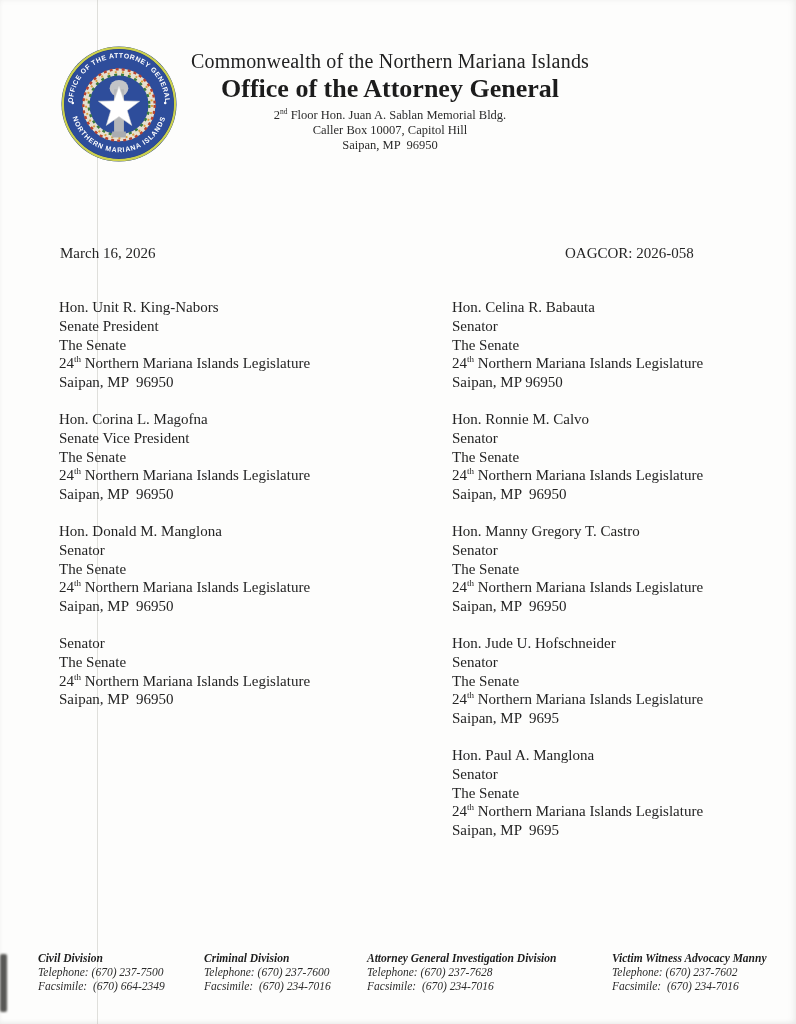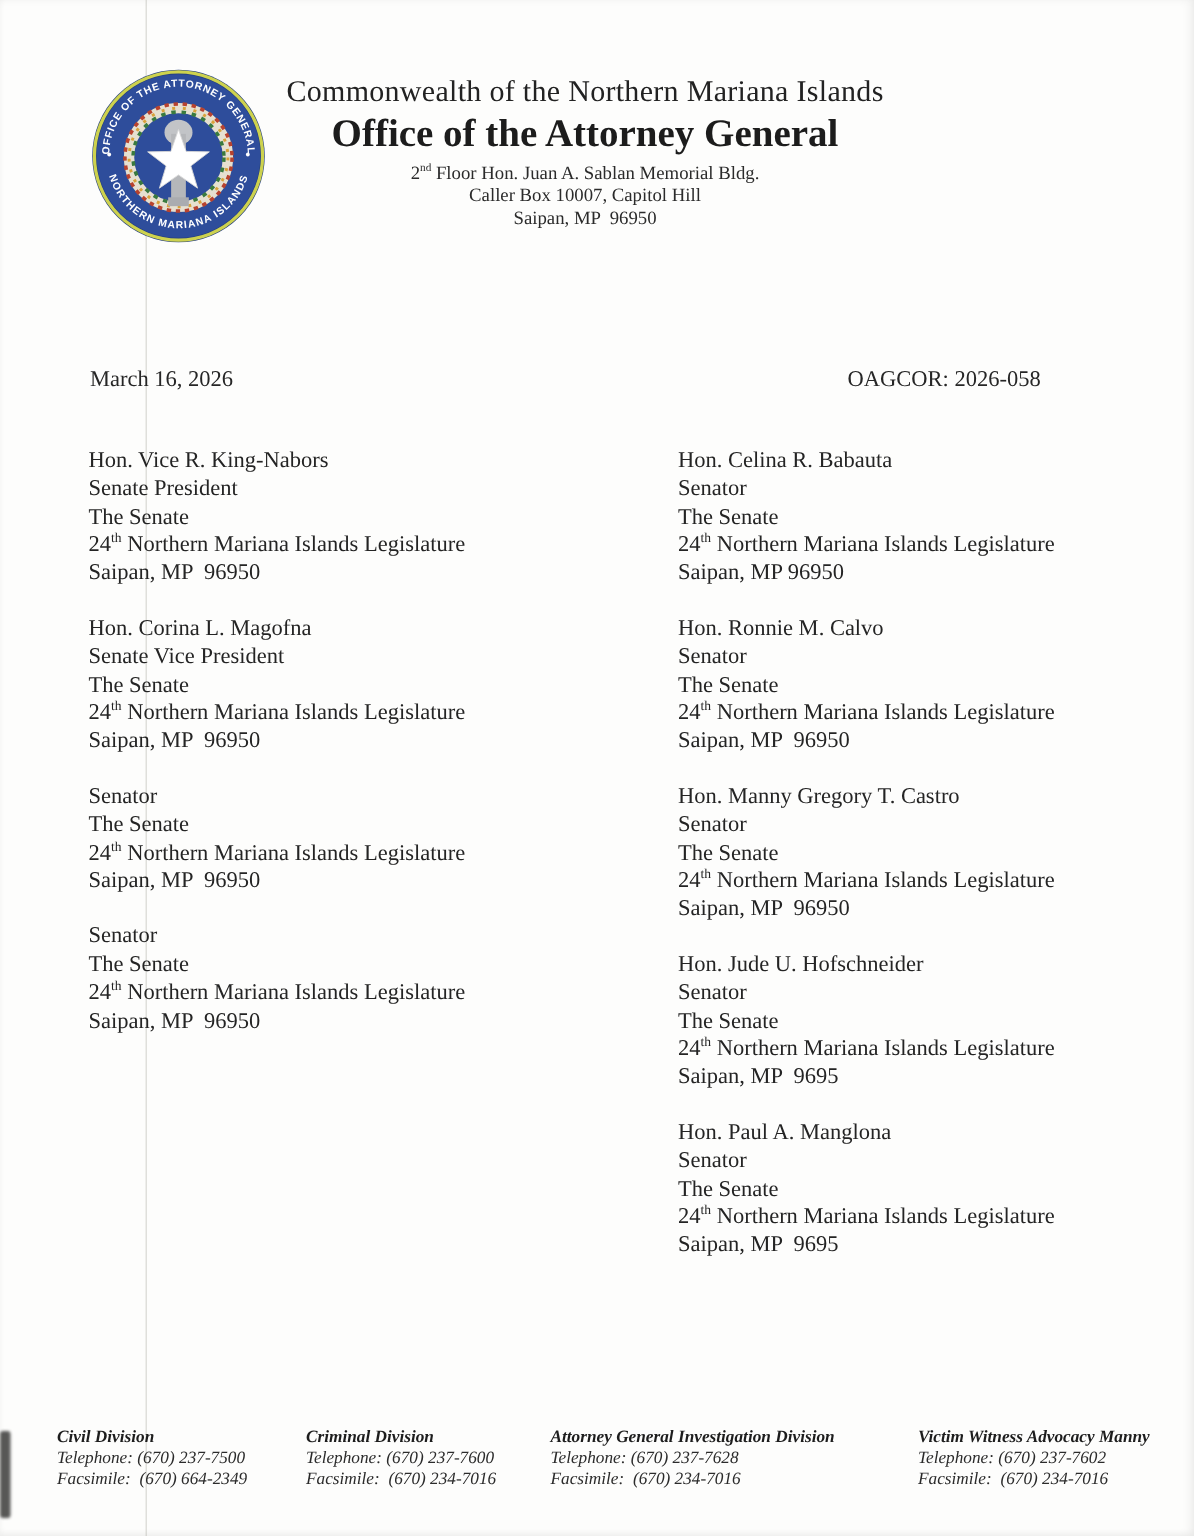--- a/index.html
+++ b/index.html
@@ -115,36 +115,37 @@
 
 
   <div class="date-row">
     <span class="date">March 16, 2026</span>
     <span class="ref">OAGCOR: 2026-058</span>
   </div>
 
   <div class="recipients">
     <div class="col col-left" id="col-left">
   <div class="recipient">
-    <div class="r-line">Hon. Vice R. King-Nabors</div>
+    <div class="r-line">Hon. Unit R. King-Nabors</div>
     <div class="r-line">Senate President</div>
     <div class="r-line">The Senate</div>
     <div class="r-line"><span>24</span><sup>th</sup><span> Northern Mariana Islands Legislature</span></div>
     <div class="r-line">Saipan, MP  96950</div>
   </div>
 
   <div class="recipient">
     <div class="r-line">Hon. Corina L. Magofna</div>
     <div class="r-line">Senate Vice President</div>
     <div class="r-line">The Senate</div>
     <div class="r-line"><span>24</span><sup>th</sup><span> Northern Mariana Islands Legislature</span></div>
     <div class="r-line">Saipan, MP  96950</div>
   </div>
 
   <div class="recipient">
+    <div class="r-line">Hon. Donald M. Manglona</div>
     <div class="r-line">Senator</div>
     <div class="r-line">The Senate</div>
     <div class="r-line"><span>24</span><sup>th</sup><span> Northern Mariana Islands Legislature</span></div>
     <div class="r-line">Saipan, MP  96950</div>
   </div>
 
   <div class="recipient">
     <div class="r-line">Senator</div>
     <div class="r-line">The Senate</div>
     <div class="r-line"><span>24</span><sup>th</sup><span> Northern Mariana Islands Legislature</span></div>

